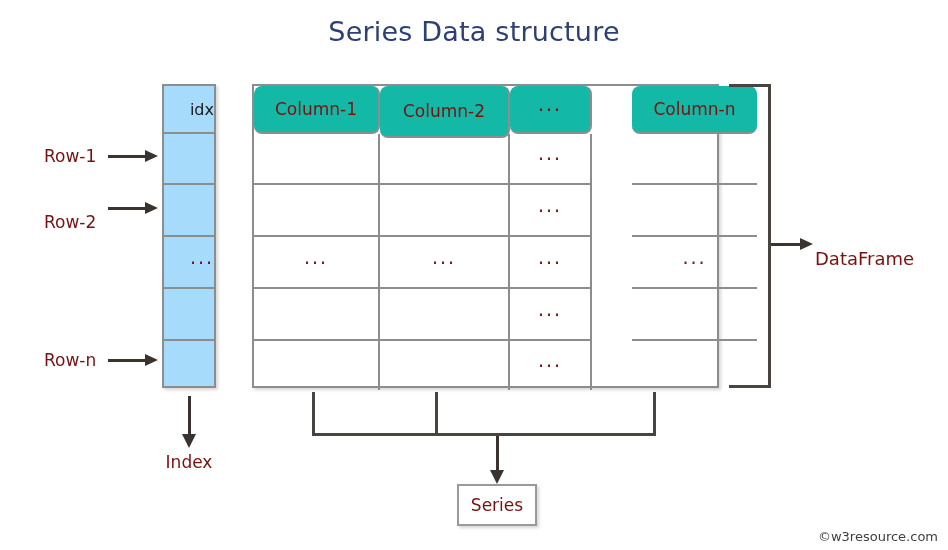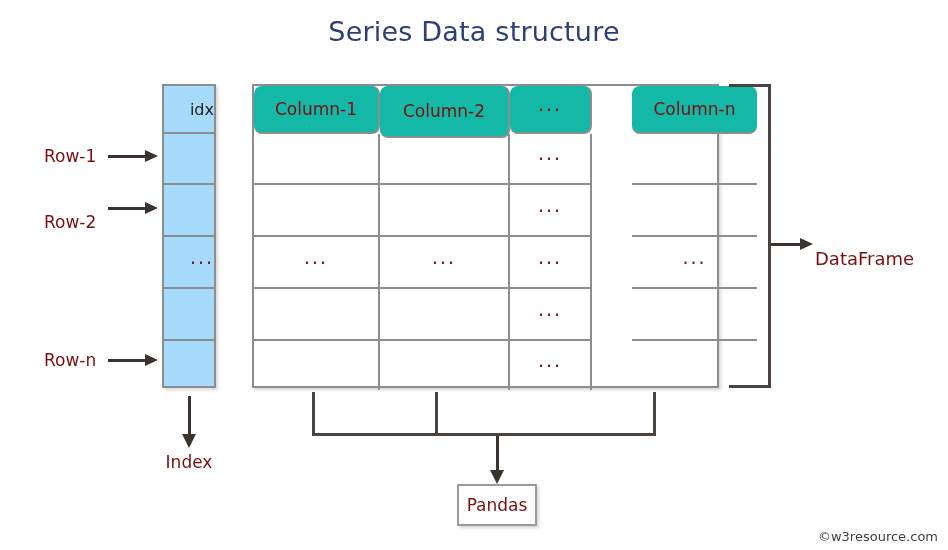--- a/index.html
+++ b/index.html
@@ -383,18 +383,18 @@
     <div class="seg s1"></div>
     <div class="seg s2"></div>
     <div class="seg s3"></div>
     <div class="seg bar"></div>
   </div>
   <div class="v-arrow" style="left:490px;top:436px;height:48px;">
     <div class="shaft" style="height:36px;"></div>
     <div class="head" style="top:34px;"></div>
   </div>
   <div class="series-box">
-    <span>Pandas</span>
+    <span>Series</span>
   </div>
 
   <div class="watermark">©w3resource.com</div>
 
 </div>
 
 </body></html>

